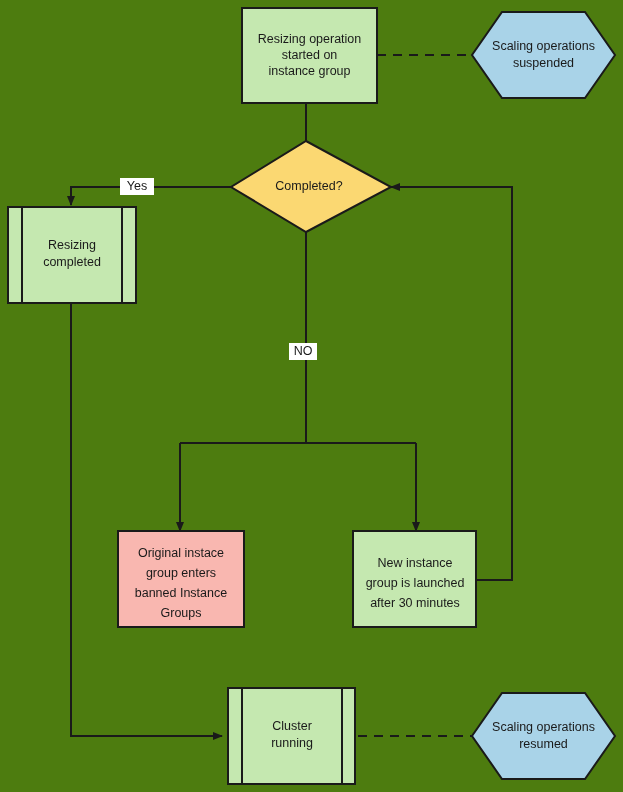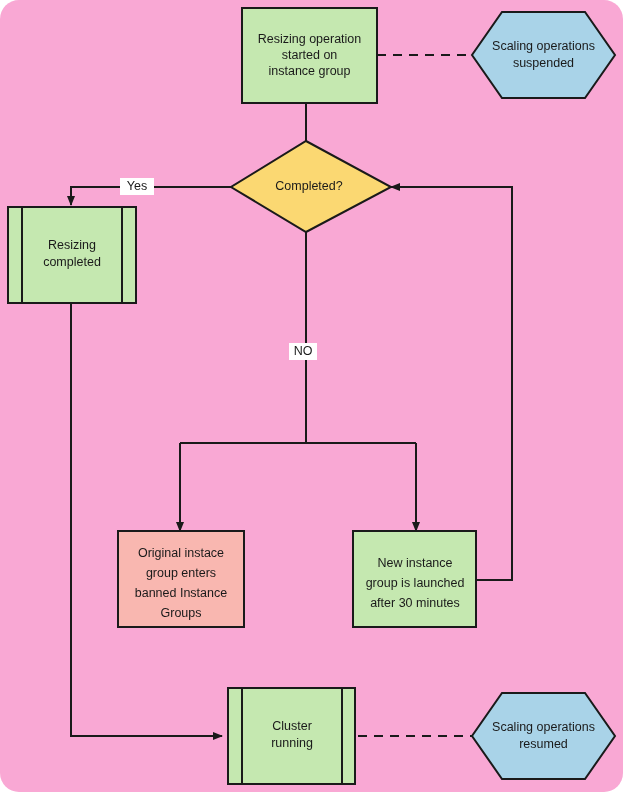--- a/index.html
+++ b/index.html
@@ -4,23 +4,22 @@
 <style>
   html, body {
     margin: 0;
     padding: 0;
     background: #ffffff;
   }
   #canvas {
     position: relative;
     width: 623px;
     height: 792px;
-    background: #f9a8d4;
+    background: #4d7c0f;
     font-family: "Liberation Sans", sans-serif;
-    border-radius: 19px;
   }
   svg#flow {
     display: block;
     width: 623px;
     height: 792px;
   }
   .node-shape {
     stroke: #1a1a1a;
     stroke-width: 2;
   }

